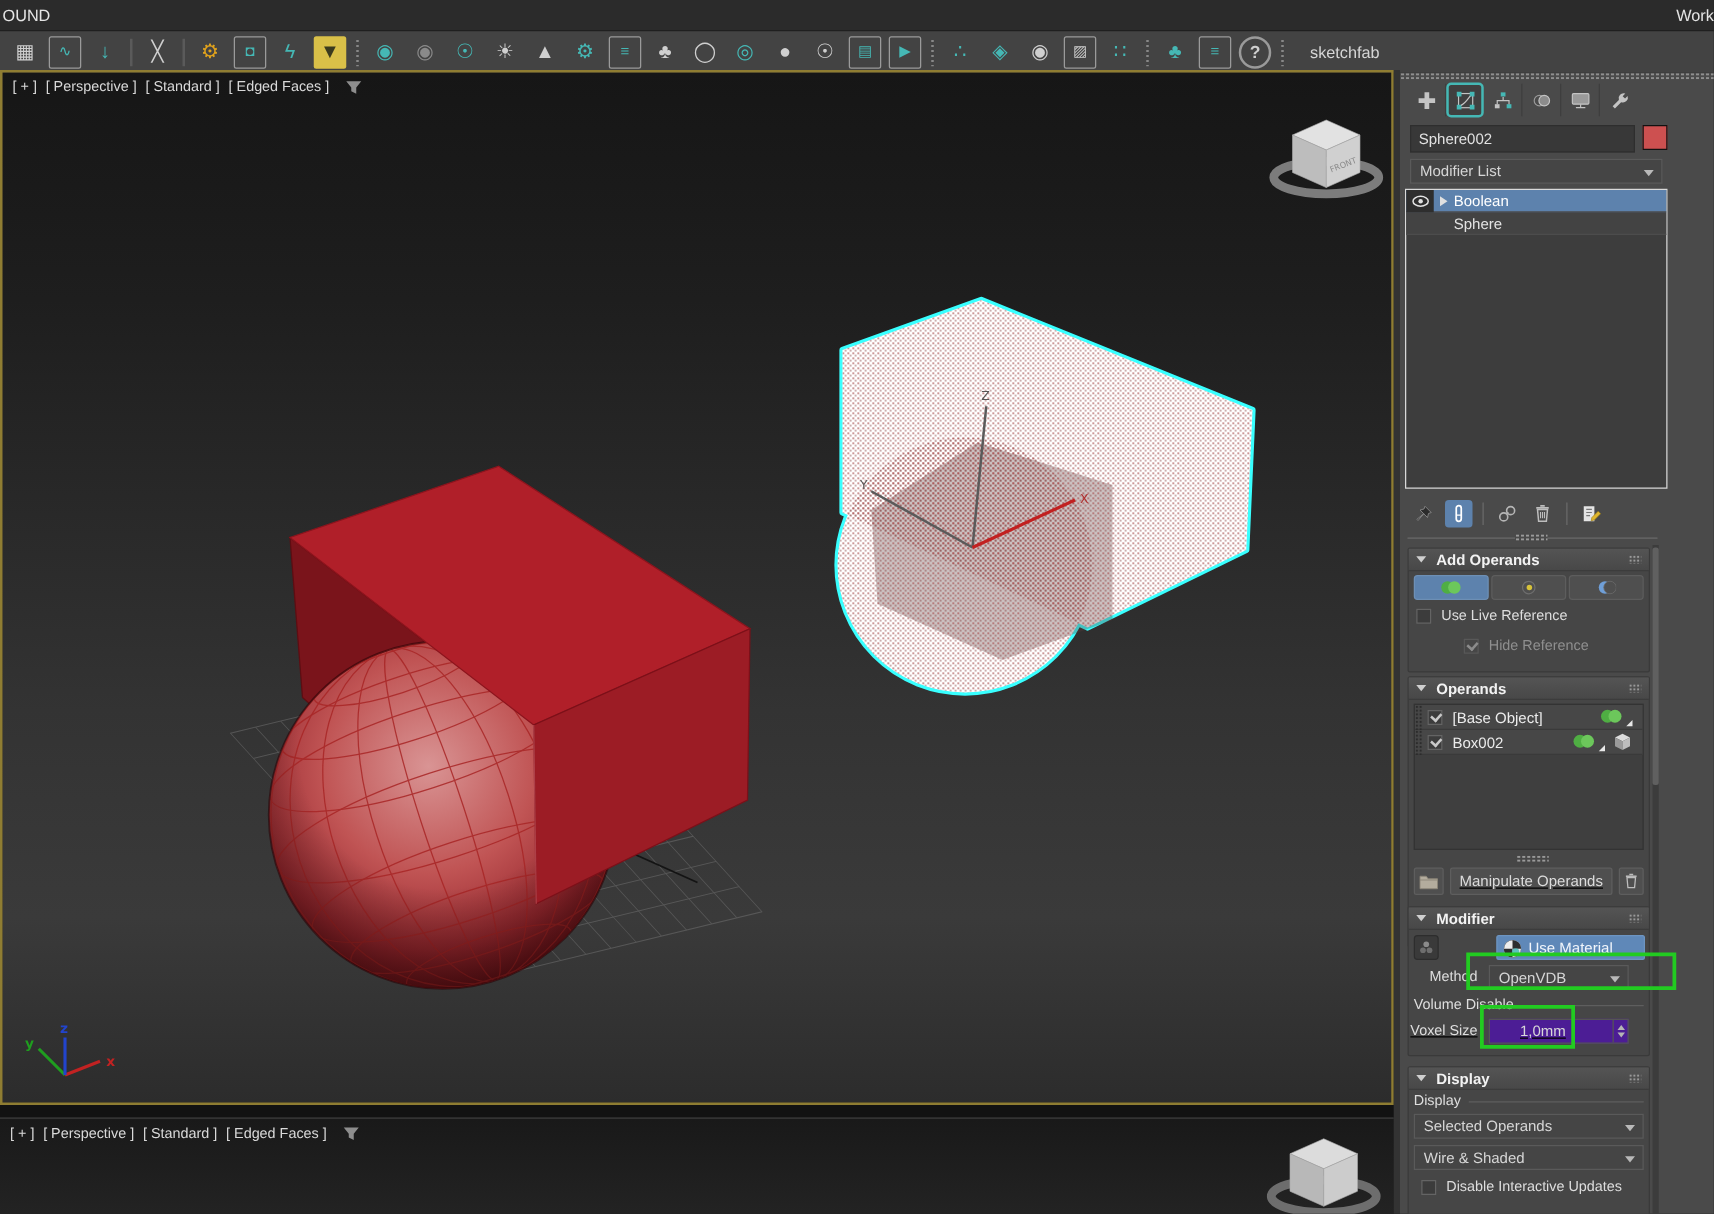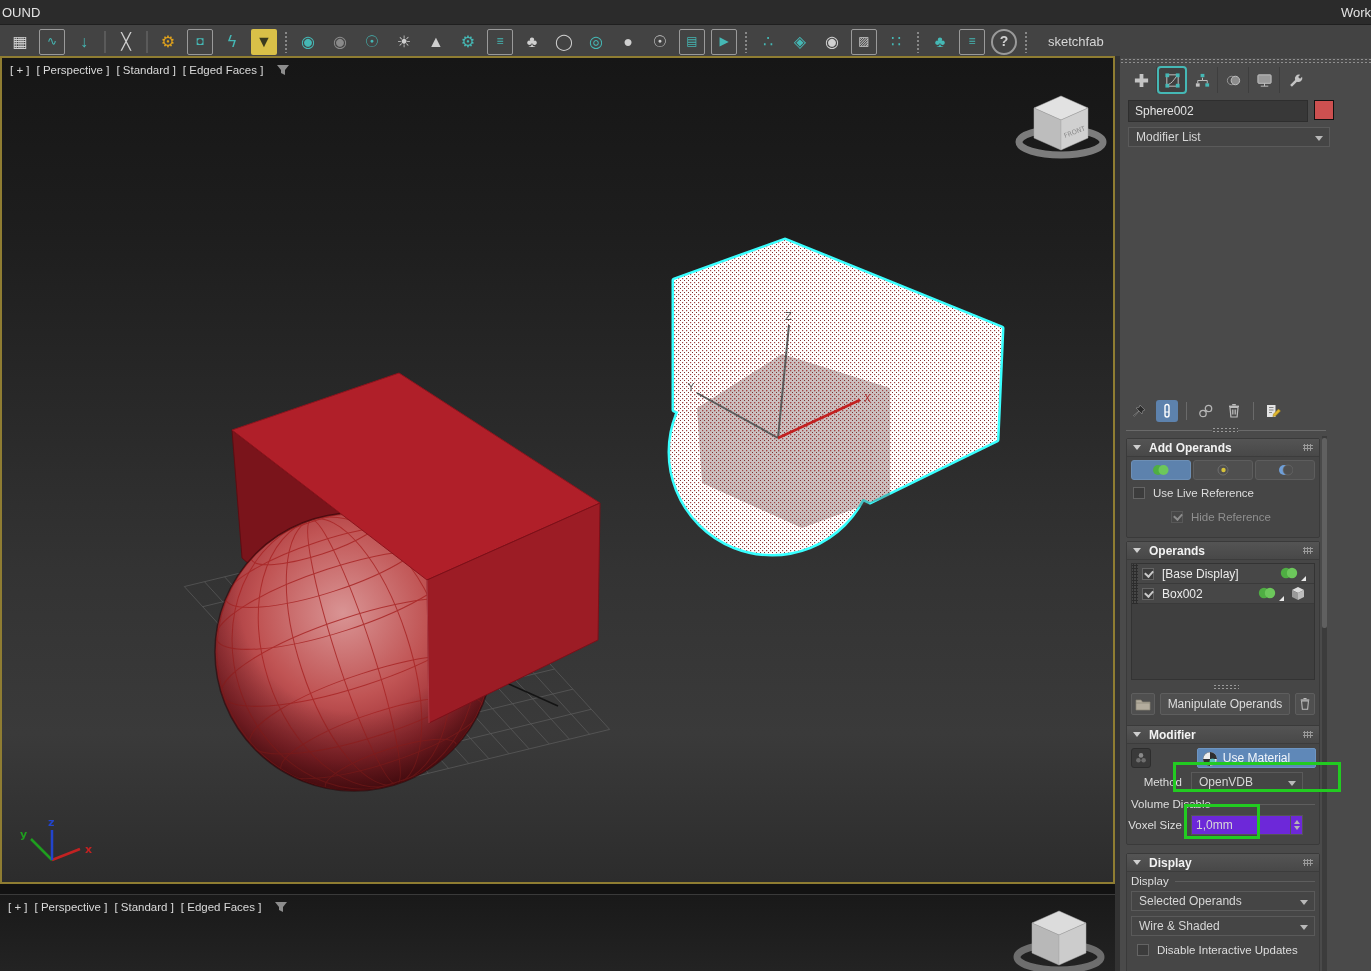--- a/index.html
+++ b/index.html
@@ -103,42 +103,42 @@
   #operand-list{position:absolute;left:4px;top:21px;right:4px;height:117px;background:#3f3f3f;border:1px solid #333;}
   .opd-row{height:20px;display:flex;align-items:center;background:#474747;border-bottom:1px solid #3a3a3a;position:relative;}
   .opd-drag{width:6px;height:20px;background-image:radial-gradient(#2c2c2c 1px,transparent 1.2px);
     background-size:3px 3px;margin-right:4px;cursor:grab;}
   .opd-check{margin-right:8px;}
   .opd-label{font-size:12px;color:#ececec;flex:1;}
   .opd-icons{display:flex;align-items:center;gap:6px;margin-right:8px;}
   .flyout{width:0;height:0;border-left:5px solid transparent;border-bottom:5px solid #e8e8e8;margin-left:-4px;margin-top:10px;}
   #operand-grip{position:absolute;left:86px;top:142px;width:26px;height:6px;
     background-image:radial-gradient(#9a9a9a 1px,transparent 1.2px);background-size:4px 3px;}
-  #operand-btnrow{position:absolute;left:4px;top:151px;right:4px;height:23px;display:flex;gap:5px;align-items:flex-start;}
+  #operand-btnrow{position:absolute;left:4px;top:151px;right:4px;height:23px;display:flex;gap:5px;align-items:flex-end;text-decoration:underline;}
   .sm-btn{width:24px;height:22px;background:#4f4f4f;border:1px solid #5e5e5e;border-radius:2px;
     display:flex;align-items:center;justify-content:center;cursor:pointer;}
   #manip-btn{flex:1;height:22px;background:#4f4f4f;border:1px solid #5e5e5e;border-radius:2px;color:#dcdcdc;
     font-size:12px;text-align:center;line-height:20px;cursor:pointer;}
 
   #ro-options{top:667px;height:120px;overflow:visible;}
   #usemat-row{position:absolute;left:4px;top:22px;right:3px;height:20px;display:flex;gap:6px;}
   #mat-icon{width:20px;height:20px;background:#3a3a3a;border:1px solid #2d2d2d;border-radius:3px;
     display:flex;align-items:center;justify-content:center;}
   #usemat-btn{flex:1;background:var(--usemat-blue,#5f88b8);border:1px solid #6d95c2;border-radius:2px;
     color:#f2f6fb;font-size:12px;display:flex;align-items:center;justify-content:center;gap:6px;cursor:pointer;position:relative;margin-left:40px;}
   #usemat-btn .mat-sph{position:absolute;left:4px;top:2px;}
   .form-row{position:absolute;left:0;right:3px;height:20px;display:flex;align-items:center;}
   .form-lbl{width:60px;text-align:right;padding-right:5px;}
   #method-row{top:46px;}
   #method-dd{width:112px;}
   #volopts-row{position:absolute;left:4px;right:4px;top:72px;display:flex;align-items:center;gap:6px;}
   #volopts-row .line{flex:1;border-top:1px solid #5e5e5e;}
-  #voxel-row{top:89px;}
-  .spinfield{position:relative;width:112px;height:20px;background:#6d28d9;border:1px solid #555;
-    color:#d8d8d8;font-size:12px;line-height:18px;padding:0 16px 0 4px;}
+  #voxel-row{top:89px;text-decoration:underline;}
+  .spinfield{position:relative;width:112px;height:20px;background:#4c1d95;border:1px solid #555;
+    color:#d8d8d8;font-size:12px;line-height:18px;padding:0 16px 0 24px;}
   .spinner{position:absolute;right:0;top:0;width:12px;height:18px;border-left:1px solid #555;
     display:flex;flex-direction:column;align-items:center;justify-content:center;gap:2px;cursor:pointer;}
   .spin-up{width:0;height:0;border-left:3.5px solid transparent;border-right:3.5px solid transparent;border-bottom:4px solid #b5b5b5;}
   .spin-dn{width:0;height:0;border-left:3.5px solid transparent;border-right:3.5px solid transparent;border-top:4px solid #b5b5b5;}
   .hl-green{position:absolute;border:3px solid var(--highlight-green,#22cb21);pointer-events:none;z-index:5;}
   #hl-method{left:46px;top:36px;width:168px;height:30px;}
   #hl-voxel{left:57px;top:78px;width:76px;height:35px;}
 
   #ro-display{top:795px;height:150px;}
   #disp-sub{position:absolute;left:4px;right:4px;top:21px;display:flex;align-items:center;gap:6px;}
@@ -382,20 +382,35 @@
   <div id="name-row">
     <input id="obj-name" class="txtfield" value="Sphere002" style="">
     <span id="color-swatch"></span>
   </div>
 
   <div id="modlist" class="dropdown">
     <span>Modifier List</span>
     <span class="dd-arrow"></span>
   </div>
 
+  <div id="stackbox">
+    <div class="stack-row selected">
+      <span class="eyecell">
+        <svg width="15" height="12" viewBox="0 0 16 12">
+          <ellipse cx="8" cy="6" rx="6.5" ry="4.2" fill="none" stroke="#e2e2e2" stroke-width="1.3"></ellipse>
+          <circle cx="8" cy="6" r="1.9" fill="#e2e2e2"></circle>
+        </svg>
+      </span>
+      <span class="expander"></span>
+      <span>Boolean</span>
+    </div>
+    <div class="stack-row child">
+      <span>Sphere</span>
+    </div>
+  </div>
 
   <div id="stacktools">
     <span class="st-btn">
       <svg width="16" height="16" viewBox="0 0 16 16">
           <path d="M9 2l5 5-2.2 0.8-0.8 3.2-3-3-4.6 5.4-0.9-0.9L8 8 5 5l3.2-0.8z" fill="#2c2c2c" stroke="#8a8a8a" stroke-width="0.7"></path>
         </svg>
     </span>
     <span class="st-btn on">
       <svg width="14" height="16" viewBox="0 0 14 16">
           <rect x="5" y="1.5" width="4" height="12.5" rx="2" fill="none" stroke="#fff" stroke-width="1.4"></rect>
@@ -469,21 +484,21 @@
   <div class="rollout" id="ro-operands">
     <div class="ro-header">
       <span class="ro-arrow"></span>
       <span class="ro-title">Operands</span>
       <span class="ro-grip"></span>
     </div>
     <div id="operand-list">
       <div class="opd-row">
         <span class="opd-drag"></span>
         <span class="checkbox checked opd-check"></span>
-        <span class="opd-label">[Base Display]</span>
+        <span class="opd-label">[Base Object]</span>
         <span class="opd-icons">
           <svg width="19" height="13" viewBox="0 0 19 13">
               <circle cx="6" cy="6" r="5.2" fill="#4fae43"></circle>
               <circle cx="12" cy="6" r="5.2" fill="#6cc75b"></circle>
             </svg>
           <span class="flyout"></span>
         </span>
       </div>
       <div class="opd-row">
         <span class="opd-drag"></span>

